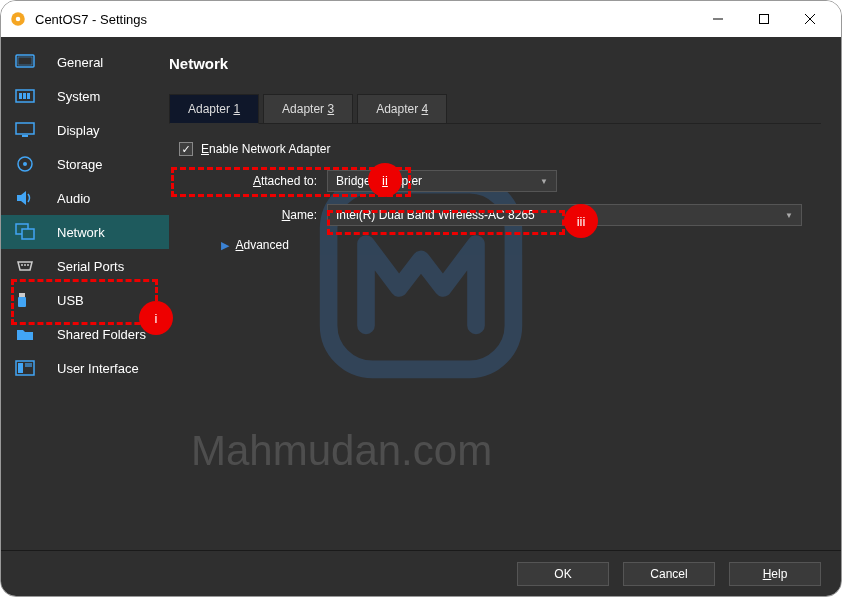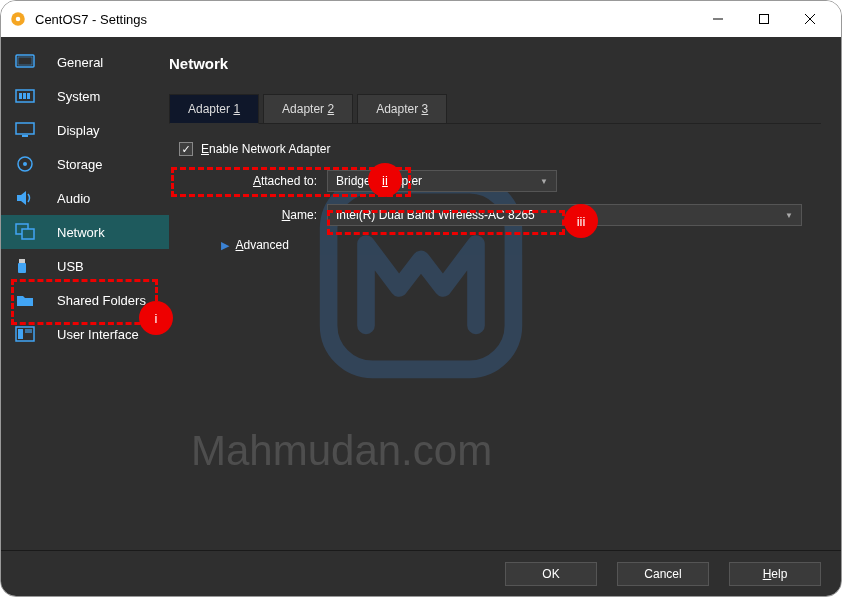--- a/index.html
+++ b/index.html
@@ -44,21 +44,21 @@
     .advanced-row { display: flex; align-items: center; gap: 6px; margin-left: 42px; margin-top: 8px; cursor: pointer; }
     .adv-triangle { color: #3b82d4; font-size: 11px; }
     .adv-label { color: #fff; font-size: 12px; }
     
     .watermark-logo { position: absolute; top: 120px; left: 290px; width: 260px; height: 240px; opacity: 0.25; pointer-events: none; display: flex; align-items: center; justify-content: center; }
     .watermark-text { position: absolute; top: 390px; left: 190px; color: #888; font-size: 42px; font-weight: 500; opacity: 0.35; pointer-events: none; }
     
     .annotation-box { position: absolute; border: 3px dashed #e00; pointer-events: none; }
     .annotation-badge { position: absolute; width: 34px; height: 34px; border-radius: 50%; background: #e00; color: #fff; display: flex; align-items: center; justify-content: center; font-size: 13px; font-weight: 500; pointer-events: none; }
     
-    .button-bar { height: 46px; display: flex; align-items: center; justify-content: flex-end; padding: 0 20px; gap: 20px; border-top: 1px solid #1a1a1a; }
+    .button-bar { height: 46px; display: flex; align-items: center; justify-content: flex-end; padding: 0 20px; gap: 14px; border-top: 1px solid #1a1a1a; }
     .btn { width: 92px; height: 24px; background: #3a3a3a; border: 1px solid #555; color: #fff; font-size: 12px; cursor: pointer; display: flex; align-items: center; justify-content: center; }
   </style>
 </head>
 <body>
 
 <div class="window">
 
   <div class="titlebar">
     <span class="titlebar-icon">
       <svg width="18" height="18" viewBox="0 0 24 24">
@@ -149,20 +149,31 @@
         <span class="sidebar-icon">
             <svg width="20" height="18">
               <rect x="1" y="1" width="12" height="10" fill="none" stroke="#42a5f5" stroke-width="1.5"></rect>
               <rect x="7" y="6" width="12" height="10" fill="#1e5a5d" stroke="#42a5f5" stroke-width="1.5"></rect>
             </svg>
           </span>
         <span>Network</span>
       </div>
       <div class="sidebar-item">
         <span class="sidebar-icon">
+            <svg width="20" height="16">
+              <path d="M3 4 L17 4 L15 12 L5 12 Z" fill="none" stroke="#ccc" stroke-width="1.5"></path>
+              <circle cx="7" cy="7" r="1" fill="#ccc"></circle>
+              <circle cx="10" cy="7" r="1" fill="#ccc"></circle>
+              <circle cx="13" cy="7" r="1" fill="#ccc"></circle>
+            </svg>
+          </span>
+        <span>Serial Ports</span>
+      </div>
+      <div class="sidebar-item">
+        <span class="sidebar-icon">
             <svg width="20" height="18">
               <rect x="4" y="2" width="6" height="4" fill="#ccc"></rect>
               <rect x="3" y="6" width="8" height="10" rx="1" fill="#42a5f5"></rect>
             </svg>
           </span>
         <span>USB</span>
       </div>
       <div class="sidebar-item">
         <span class="sidebar-icon">
             <svg width="20" height="16">
@@ -181,22 +192,22 @@
           </span>
         <span>User Interface</span>
       </div>
     </div>
 
     <div class="main">
       <div class="page-title">Network</div>
 
       <div class="tabs">
         <div class="tab active"><span>Adapter </span><span class="tab-underline">1</span></div>
-        <div class="tab"><span>Adapter </span><span class="tab-underline">2</span></div>
         <div class="tab"><span>Adapter </span><span class="tab-underline">3</span></div>
+        <div class="tab"><span>Adapter </span><span class="tab-underline">4</span></div>
       </div>
 
       <div class="panel">
         <div class="row checkbox-row">
           <div class="checkbox">✓</div>
           <span class="cbx-label"><span style="text-decoration:underline">E</span><span>nable Network Adapter</span></span>
         </div>
 
         <div class="form-row">
           <div class="form-label"><span style="text-decoration:underline">A</span><span>ttached to:</span></div>

